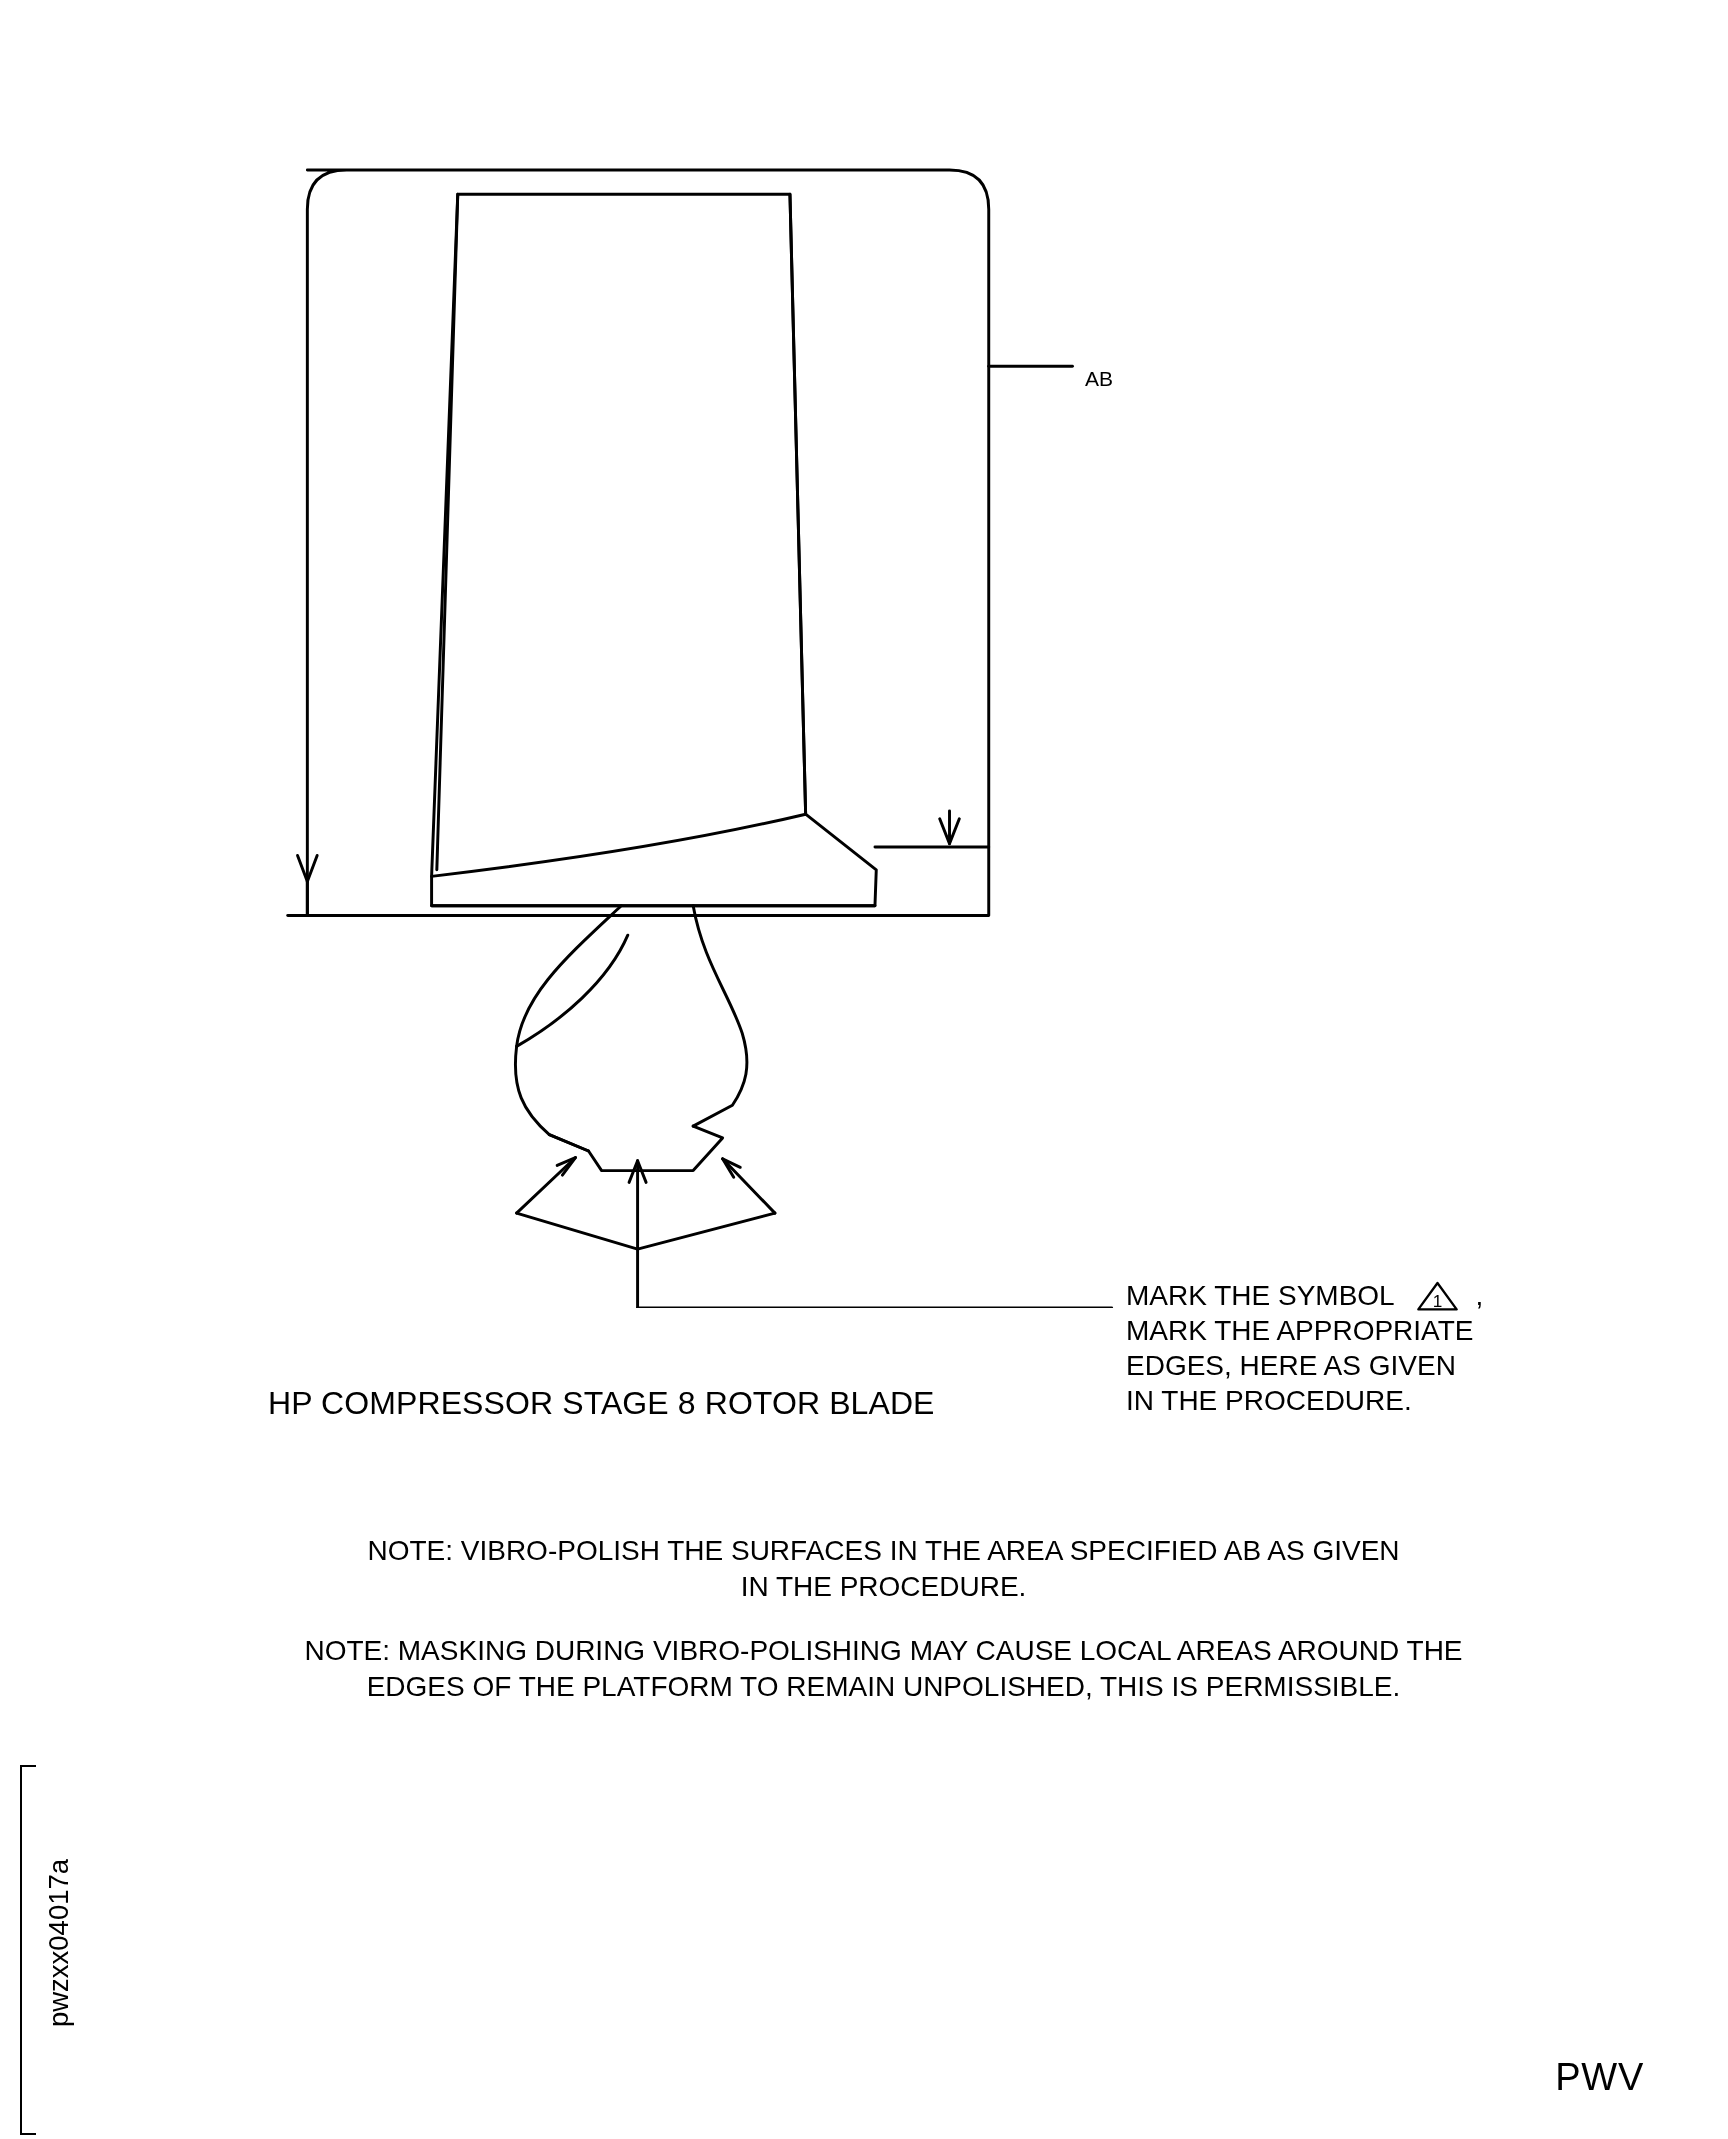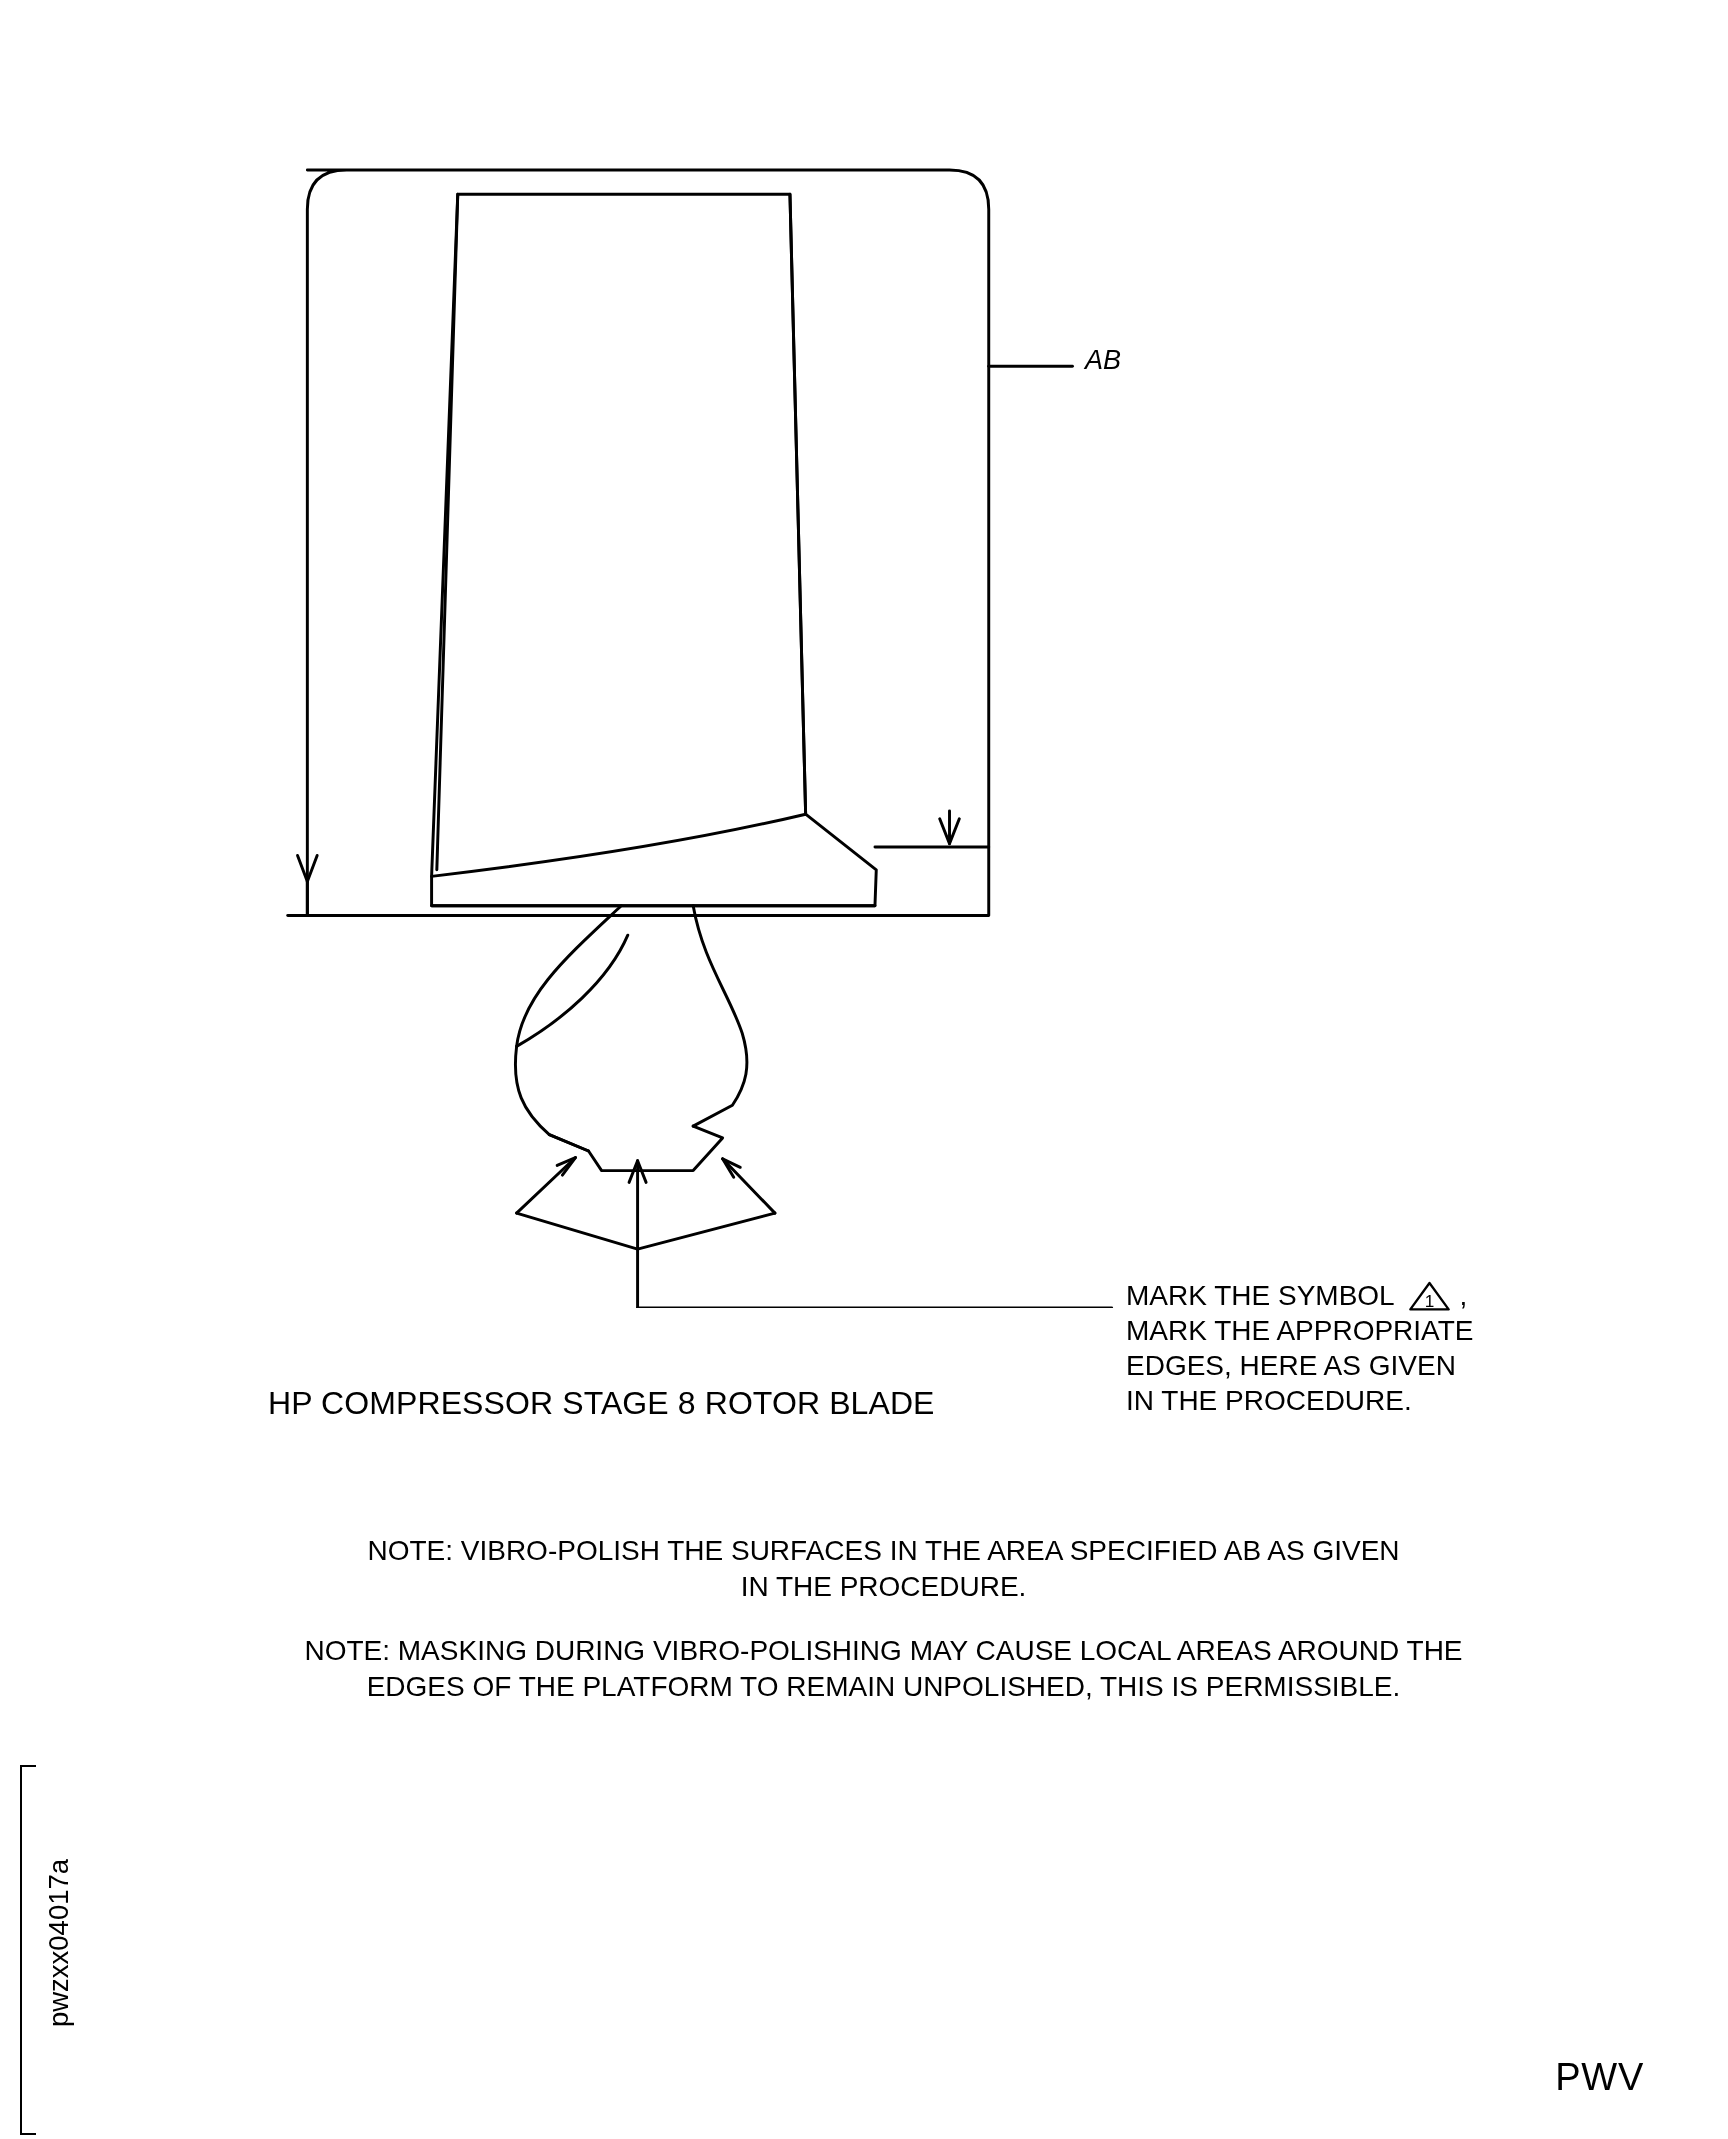--- a/index.html
+++ b/index.html
@@ -42,23 +42,22 @@
     position: absolute;
     font-family: "Liberation Sans", sans-serif;
     font-size: 27px;
     line-height: 33px;
     color: #000;
     white-space: pre;
   }
 
   #label-ab {
     left: 1085px;
-    top: 344px;
-    font-size: 27px;
-    font-style: italic;
+    top: 362px;
+    font-size: 21px;
   }
 
   #caption-blade {
     left: 268px;
     top: 1387px;
     font-size: 32px;
     letter-spacing: 0.1px;
   }
 
   
@@ -69,21 +68,21 @@
     width: 536px;
   }
   #mark-callout .line {
     font-size: 28px;
     line-height: 35px;
     white-space: nowrap;
   }
   #mark-callout .line1row {
     display: flex;
     align-items: center;
-    gap: 8px;
+    gap: 16px;
   }
   .tri-sym {
     display: inline-block;
     width: 41px;
     height: 30px;
     position: relative;
     margin: 0 1.3px 0 6.5px;
     vertical-align: middle;
   }
   .tri-sym svg { display: block; }

